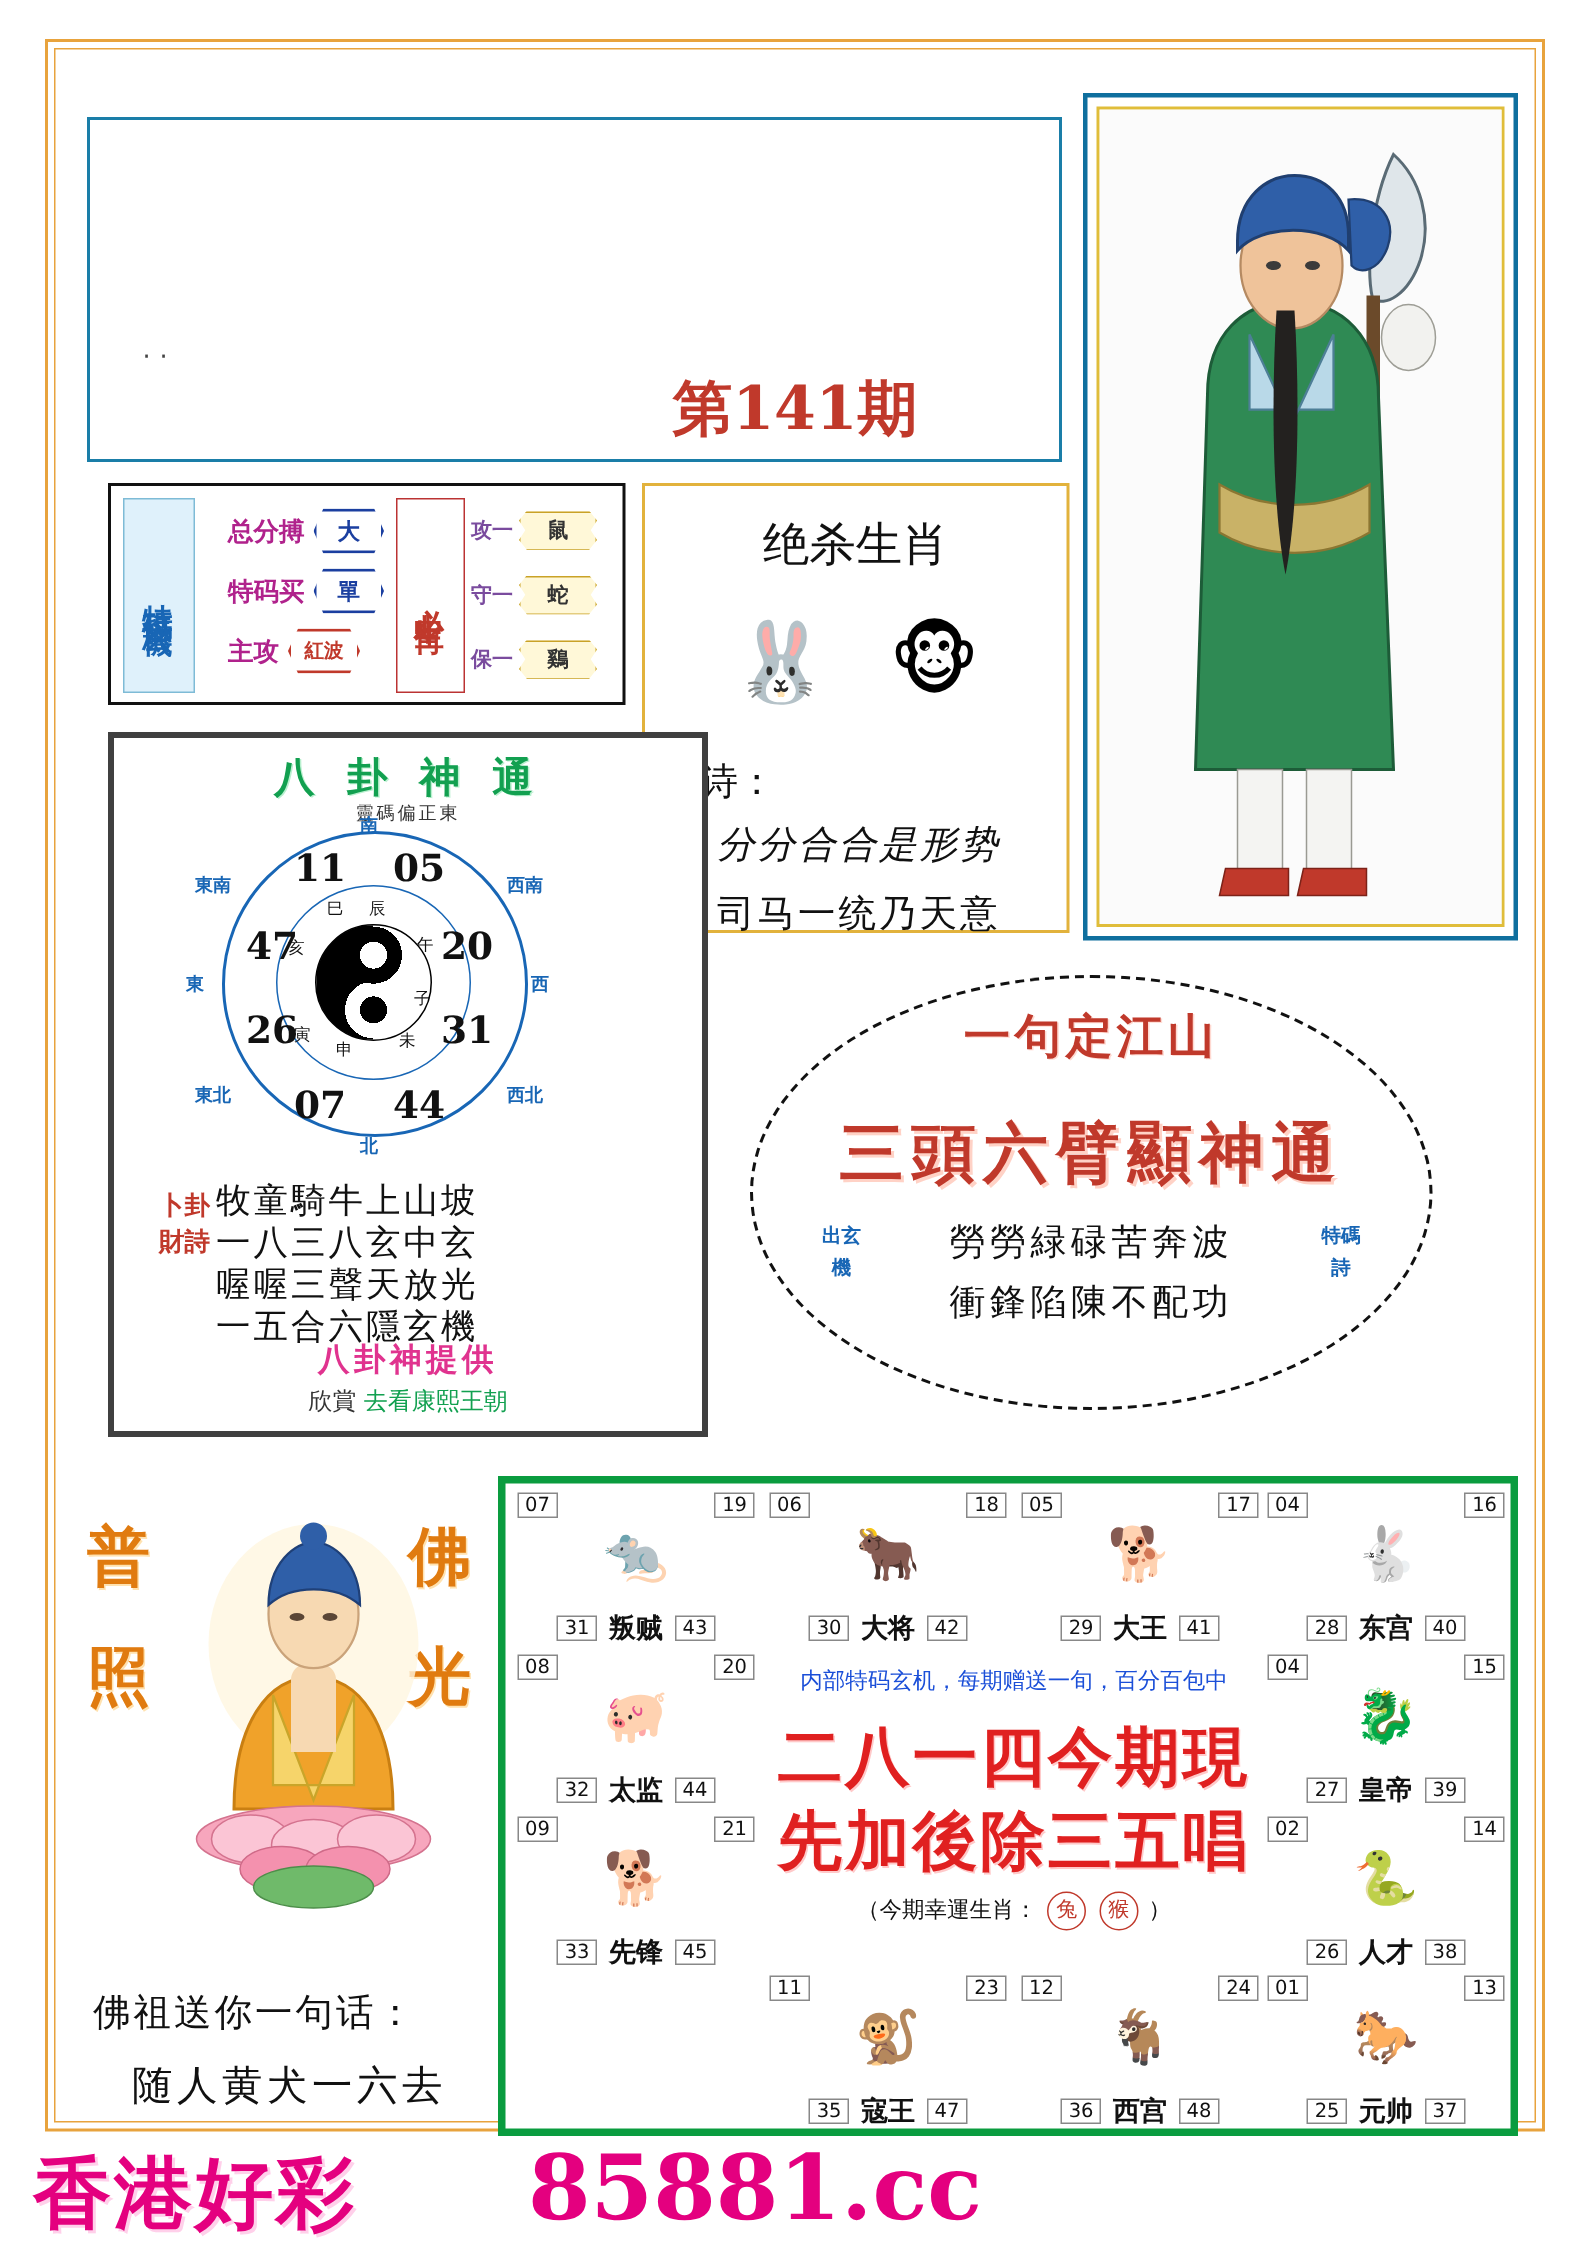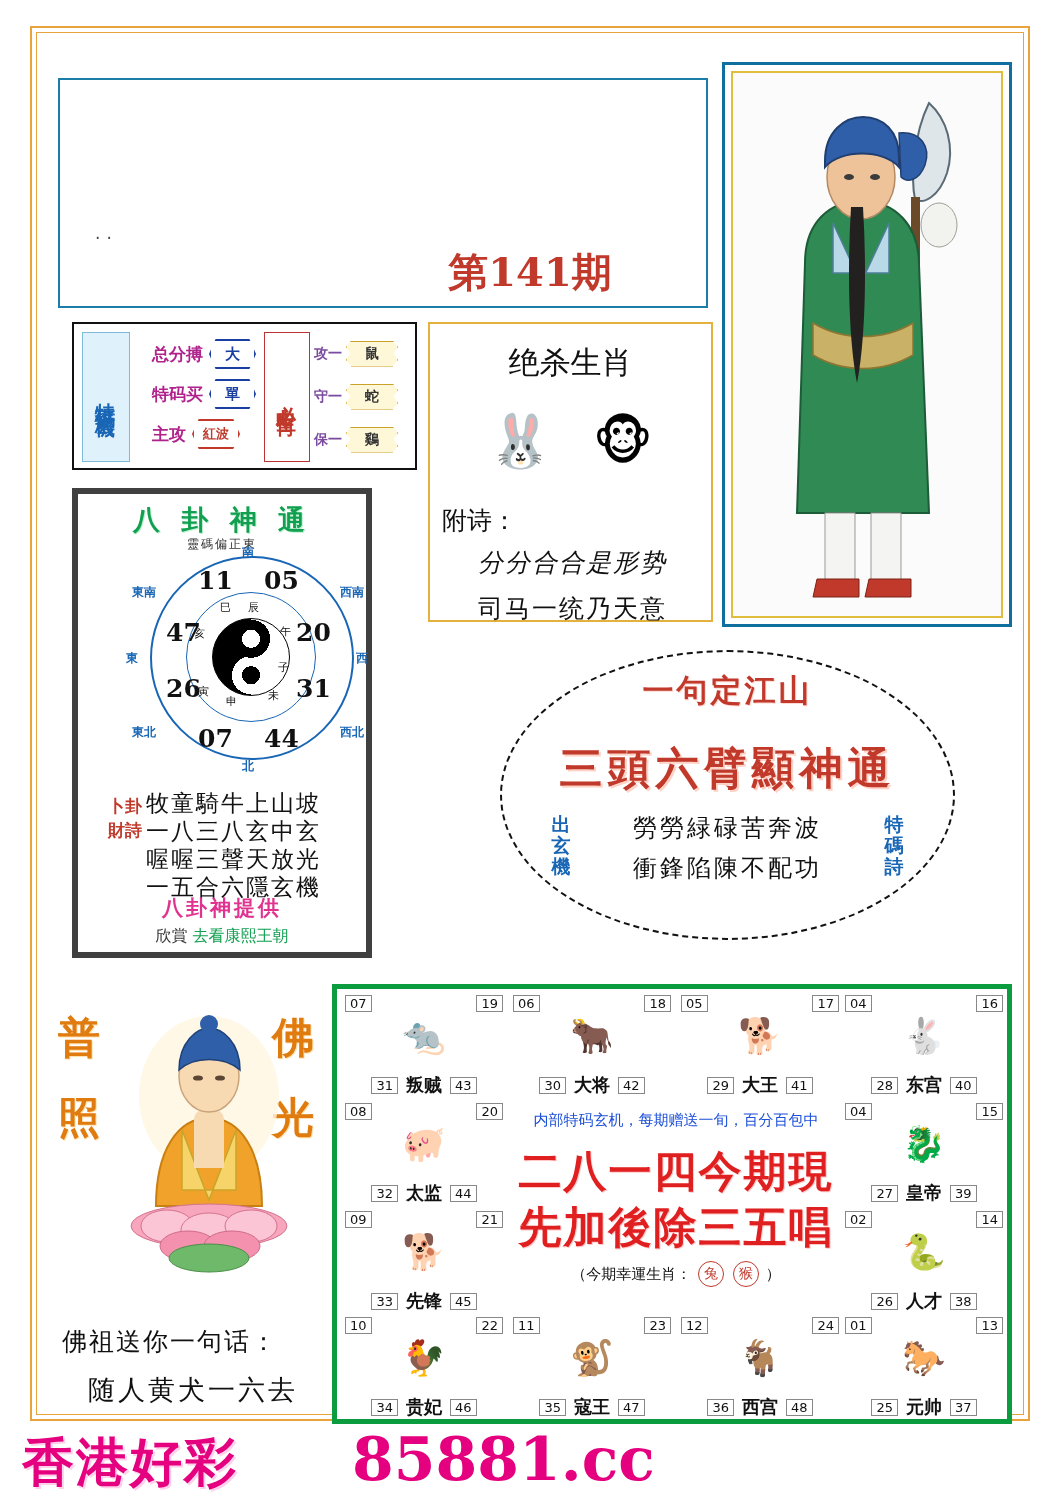--- a/index.html
+++ b/index.html
@@ -117,22 +117,22 @@
   }
   .jue-line{
     position:absolute;left:48px;font-size:25px;color:#111;letter-spacing:2px;
     font-family:"DejaVu Serif","Liberation Serif",serif;
   }
   .jue-l1{top:222px;font-style:italic;}
   .jue-l2{top:268px;}
 
   
   .bagua-box{
-    position:absolute;left:72px;top:488px;width:300px;height:470px;
-    border:6px solid #404040;background:#fff;box-sizing:border-box;
+    position:absolute;left:72px;top:488px;width:400px;height:470px;
+    border:4px solid #404040;background:#fff;box-sizing:border-box;
   }
   .bagua-title{
     position:absolute;left:0;top:8px;width:100%;text-align:center;
     font-size:27px;font-weight:bold;color:#12a050;letter-spacing:6px;
     text-shadow:1px 1px 0 #b9f0cf;
   }
   .bagua-sub{
     position:absolute;left:0;top:42px;width:100%;text-align:center;
     font-size:12px;color:#333;letter-spacing:2px;
   }
@@ -189,21 +189,21 @@
     font-size:31px;font-weight:bold;color:#c0392b;letter-spacing:3px;
     text-shadow:1px 1px 0 #ffd9d1;
   }
   .el-big{
     position:absolute;left:0;top:88px;width:100%;text-align:center;
     font-size:43px;font-weight:bold;color:#c0392b;letter-spacing:5px;
     text-shadow:2px 2px 0 #ffd2c6;
   }
   .el-leftlab,.el-rightlab{
     position:absolute;top:162px;width:34px;
-    font-size:19px;font-weight:bold;color:#1866b5;line-height:21px;text-align:center;
+    font-size:13px;font-weight:bold;color:#1866b5;line-height:21px;text-align:center;
   }
   .el-leftlab{left:42px;}
   .el-rightlab{right:42px;}
   .el-line{
     position:absolute;left:0;width:100%;text-align:center;font-size:24px;color:#111;letter-spacing:3px;
     font-family:"DejaVu Serif","Liberation Serif",serif;
   }
   .el-l1{top:160px;}
   .el-l2{top:200px;}
 
@@ -484,30 +484,20 @@
       </div>
     </div>
     <div class="zcell" style="left:4px;top:220px;">
       <span class="znum l">09</span>
       <span class="znum r">21</span>
       <div class="zicon">🐕</div>
       <div class="zbot">
         <span class="bnum">33</span>
         <span class="bname">先锋</span>
         <span class="bnum">45</span>
-      </div>
-    </div>
-    <div class="zcell" style="left:4px;top:326px;">
-      <span class="znum l">10</span>
-      <span class="znum r">22</span>
-      <div class="zicon">🐓</div>
-      <div class="zbot">
-        <span class="bnum">34</span>
-        <span class="bname">贵妃</span>
-        <span class="bnum">46</span>
       </div>
     </div>
 
     <div class="zcell" style="left:172px;top:4px;">
       <span class="znum l">06</span>
       <span class="znum r">18</span>
       <div class="zicon">🐂</div>
       <div class="zbot">
         <span class="bnum">30</span>
         <span class="bname">大将</span>

